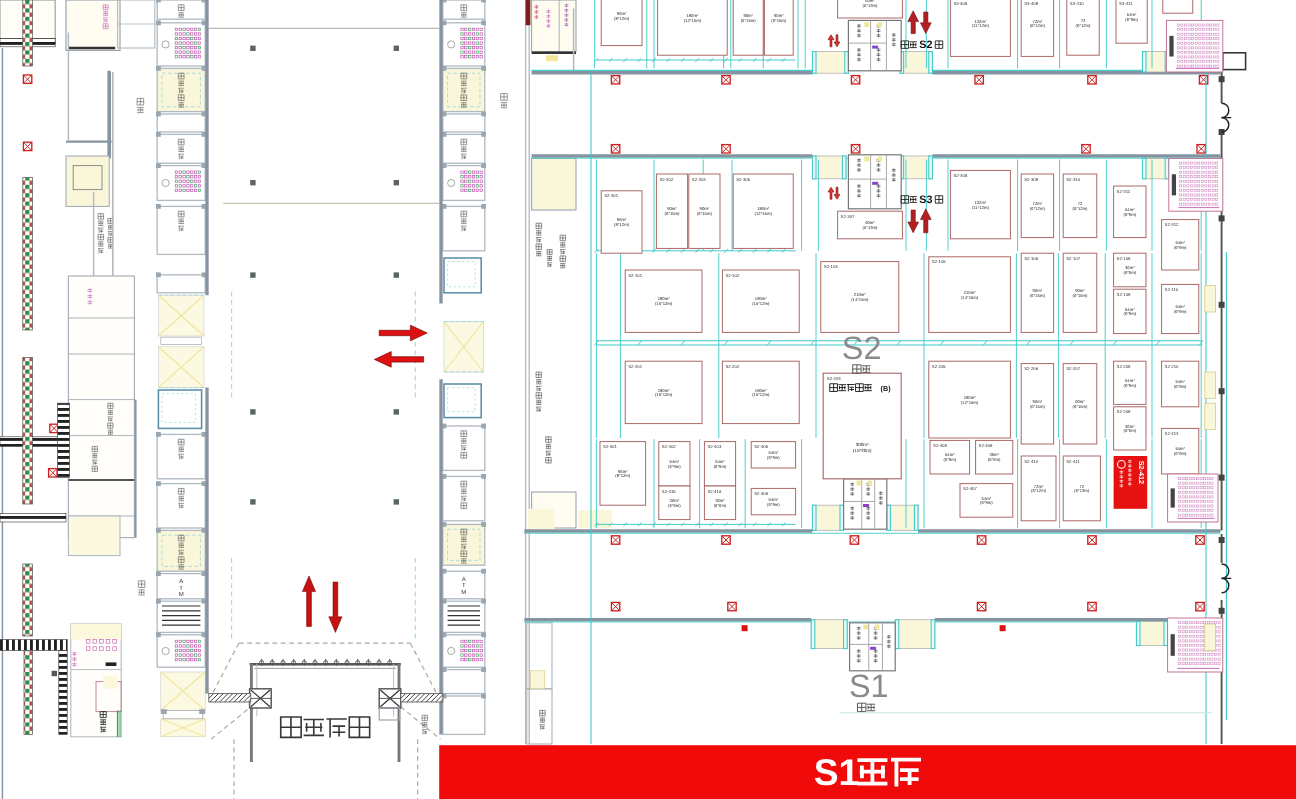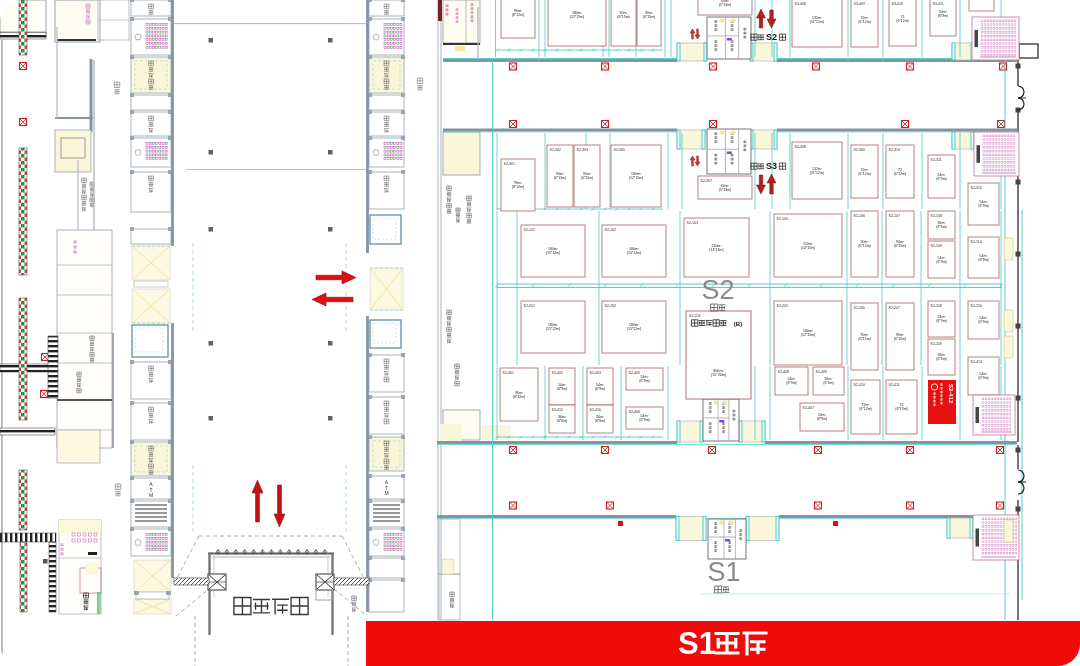--- a/index.html
+++ b/index.html
@@ -1,15 +1,15 @@
 <!DOCTYPE html>
 <html><head><meta charset="utf-8">
 <style>
 html,body{margin:0;padding:0;background:#fff;}
-#plan{width:1080px;height:666px;overflow:hidden;border-radius:22px;}
+#plan{width:1080px;height:666px;overflow:hidden;}
 text{font-family:"Liberation Sans",sans-serif;}
 </style></head>
 <body>
 <div id="plan">
 <svg width="1080" height="666" viewBox="0 0 1080 666">
 <defs>
 <pattern id="ties" width="5" height="9" patternUnits="userSpaceOnUse">
           <rect width="5" height="9" fill="#fff"></rect>
           <rect width="2.4" height="9" fill="#222"></rect>
         </pattern>

